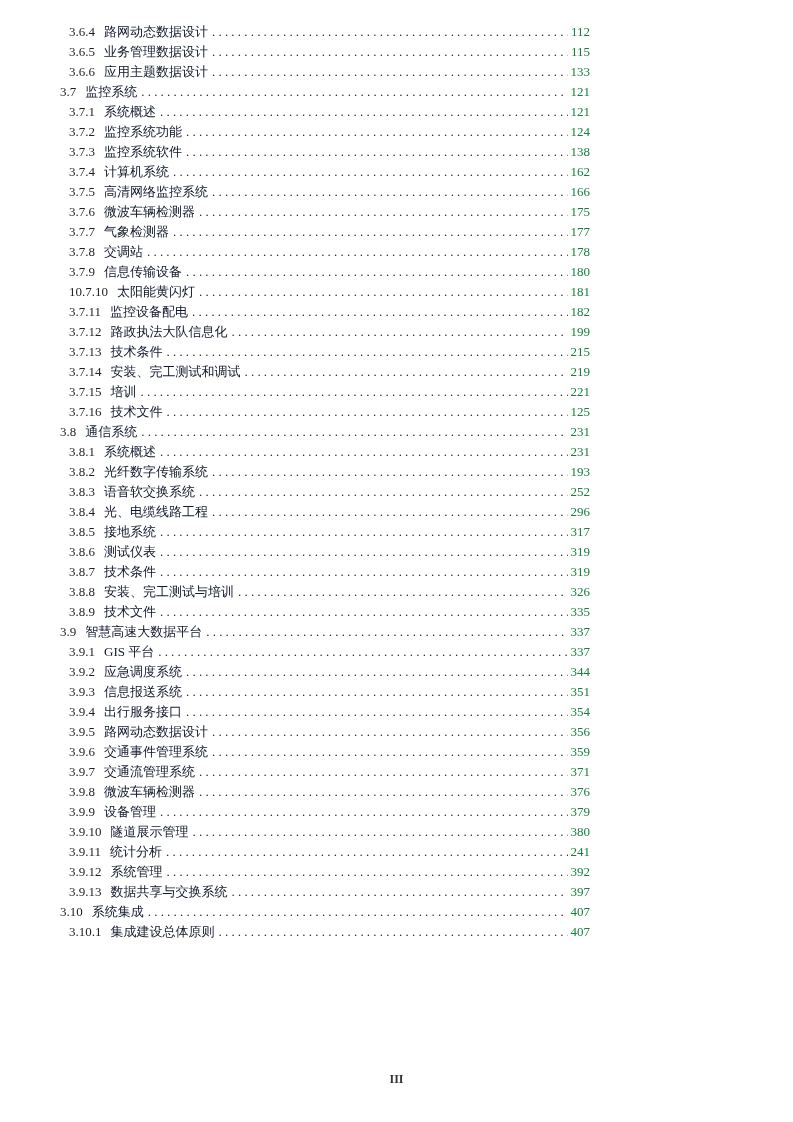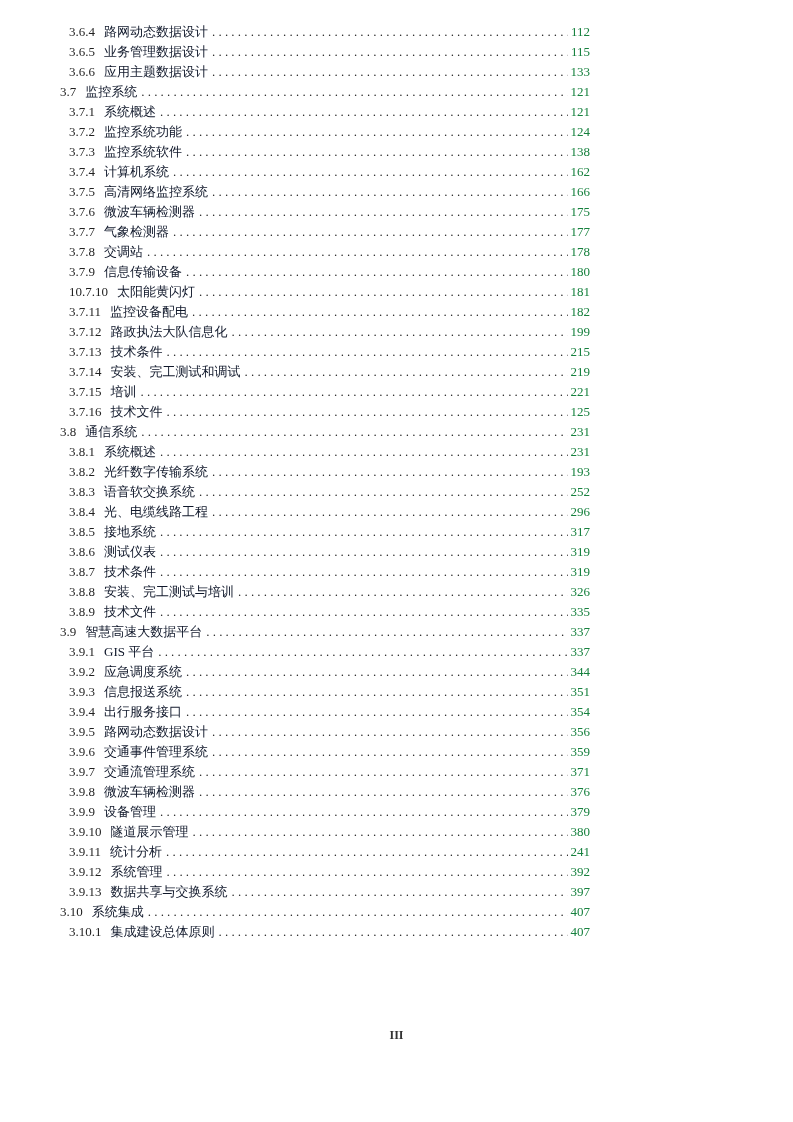--- a/index.html
+++ b/index.html
@@ -56,21 +56,21 @@
     letter-spacing: 3.2px;
     font-size: 13px;
   }
   .toc-page {
     flex: 0 0 auto;
     color: #15803d;
   }
   .doc-footer {
     position: absolute;
     left: 0;
-    top: 1028px;
+    top: 1072px;
     width: 100%;
     text-align: center;
     font-size: 12px;
     font-weight: bold;
     color: #333333;
   }
 </style>
 </head>
 <body>
 

